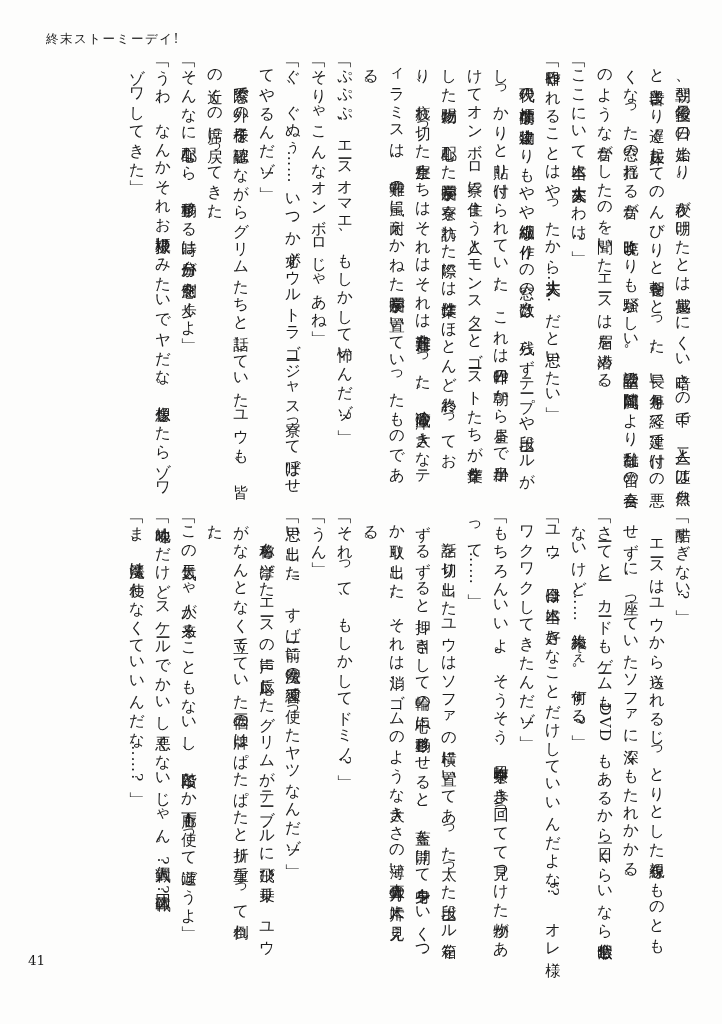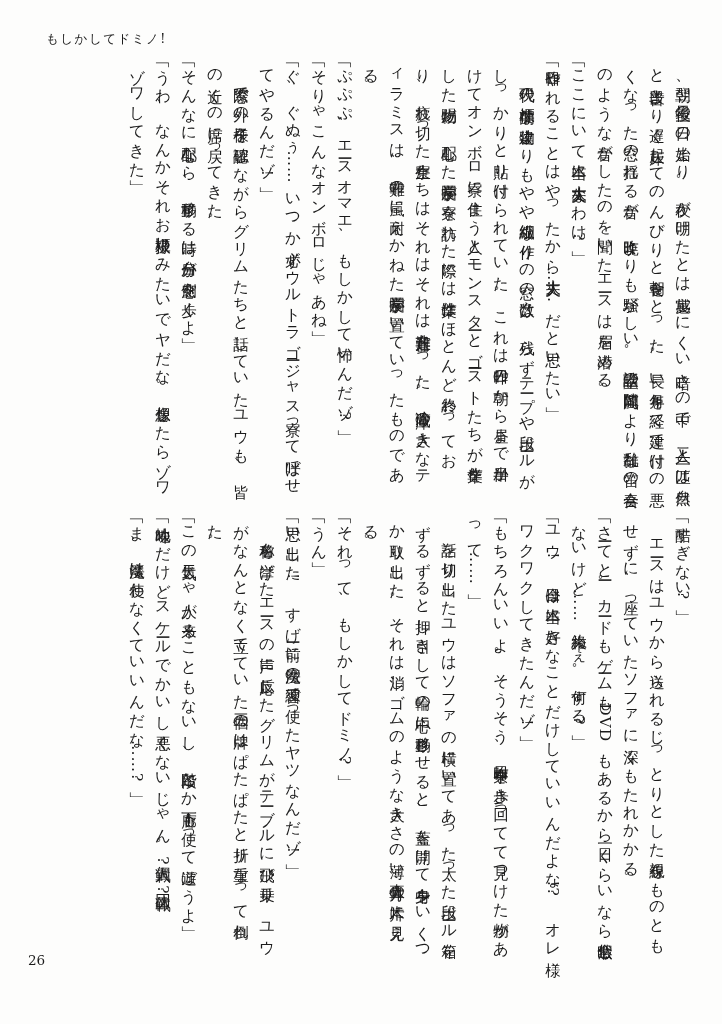--- a/index.html
+++ b/index.html
@@ -37,21 +37,21 @@
     position: absolute;
     left: 28px;
     bottom: 56px;
     font-size: 13.5px;
   }
 </style>
 </head>
 <body>
 
 <div>
-  <div class="running-title">もしかしてドミノ!</div>
+  <div class="running-title">終末ストーミーデイ!</div>
 
   <div class="vtext block-top">
       <p>　翌朝、最後の一日の始まり。夜が明けたとは実感しにくい暗さの中で、二人と一匹は自然と普段より遅く起床してのんびりと朝食をとった。長い年月を経て建て付けの悪くなった窓の揺れる音が、昨晩よりも騒がしい。談話室の隙間風により乱雑な笛の合奏のような音がしたのを聞いたエースは眉を潜める。</p>
       <p>「ここにいて本当に大丈夫なわけ?」</p>
       <p>「昨日やれることはやったから大丈夫……だと思いたい」</p>
       <p>　現代の標準的な建物よりもやや繊細な作りの窓の数々は、残らずテープや段ボールがしっかりと貼り付けられていた。これは昨日の朝から昼まで半日かけてオンボロ寮に住まう人とモンスターとゴーストたちが作業をした賜物だ。心配した学園長が寮を訪れた際には作業はほとんど終わっており、疲れ切った寮生たちはそれはそれは非難囂々だった。冷蔵庫の大きなティラミスは、非難の嵐に耐えかねた学園長が置いていったものである。</p>
       <p>「ぷぷぷ、エースオマエ、もしかして怖いんだゾ?」</p>
       <p>「そりゃこんなオンボロじゃあね」</p>
       <p>「ぐ、ぐぬぅ……いつか必ずウルトラゴージャス寮って呼ばせてやるんだゾ!」</p>
       <p>　窓際で外の様子を確認しながらグリムたちと話していたユウも、皆の近くの席に戻ってきた。</p>
@@ -68,14 +68,14 @@
       <p>　話を切り出したユウはソファの横に置いてあった太った段ボール箱をずるずると押し引きして輪の中心に移動させると、蓋を開けて中身をいくつか取り出した。それは消しゴムのような大きさの薄い直方体の木片に見える。</p>
       <p>「それって、もしかしてドミノ?」</p>
       <p>「うん」</p>
       <p>「思い出した!　すげー前に魔法の練習で使ったヤツなんだゾ!」</p>
       <p>　名称を挙げたエースの声に反応したグリムがテーブルに飛び乗り、ユウがなんとなく立てていた三個の牌はぱたぱたと折り重なって倒れた。</p>
       <p>「この天気じゃ人が来ることもないし、階段とか廊下も使って遊ぼうよ」</p>
       <p>「地味めだけどスケールでかいし悪くないじゃん。個人戦?　団体戦?」</p>
       <p>「ま、魔法は使わなくていいんだな……?」</p>
     </div>
 
-  <div class="page-number">26</div>
+  <div class="page-number">41</div>
 </div>
 
 </body></html>

